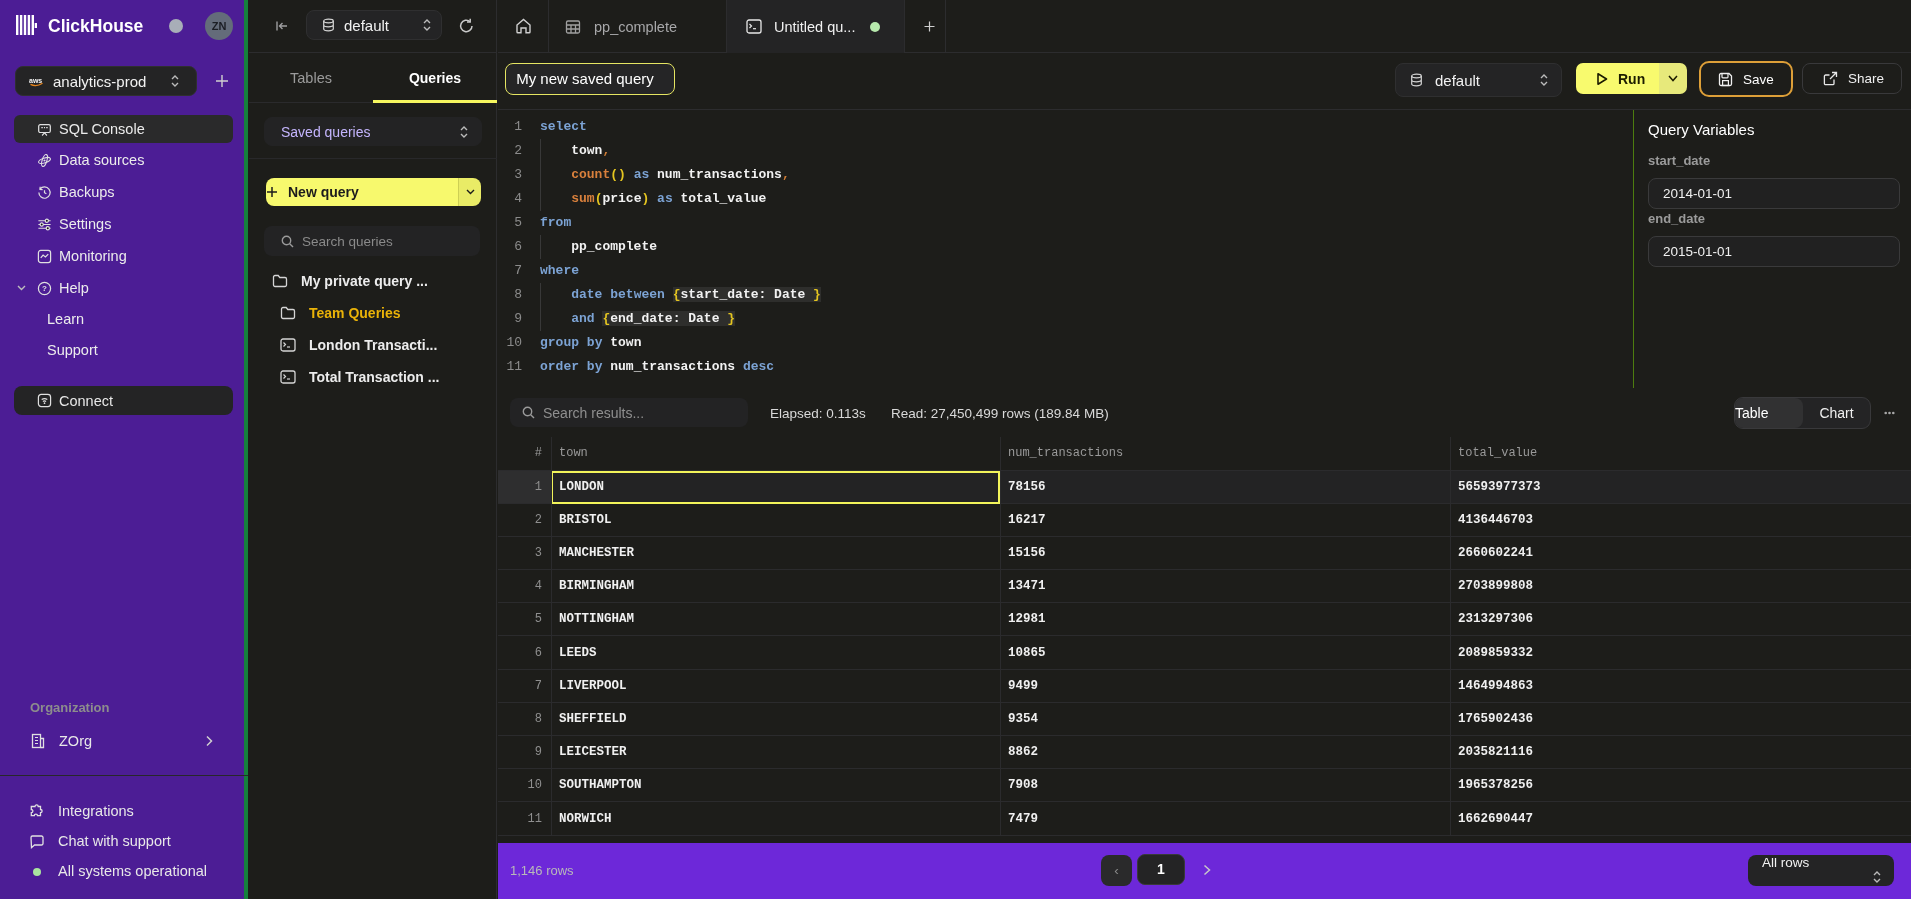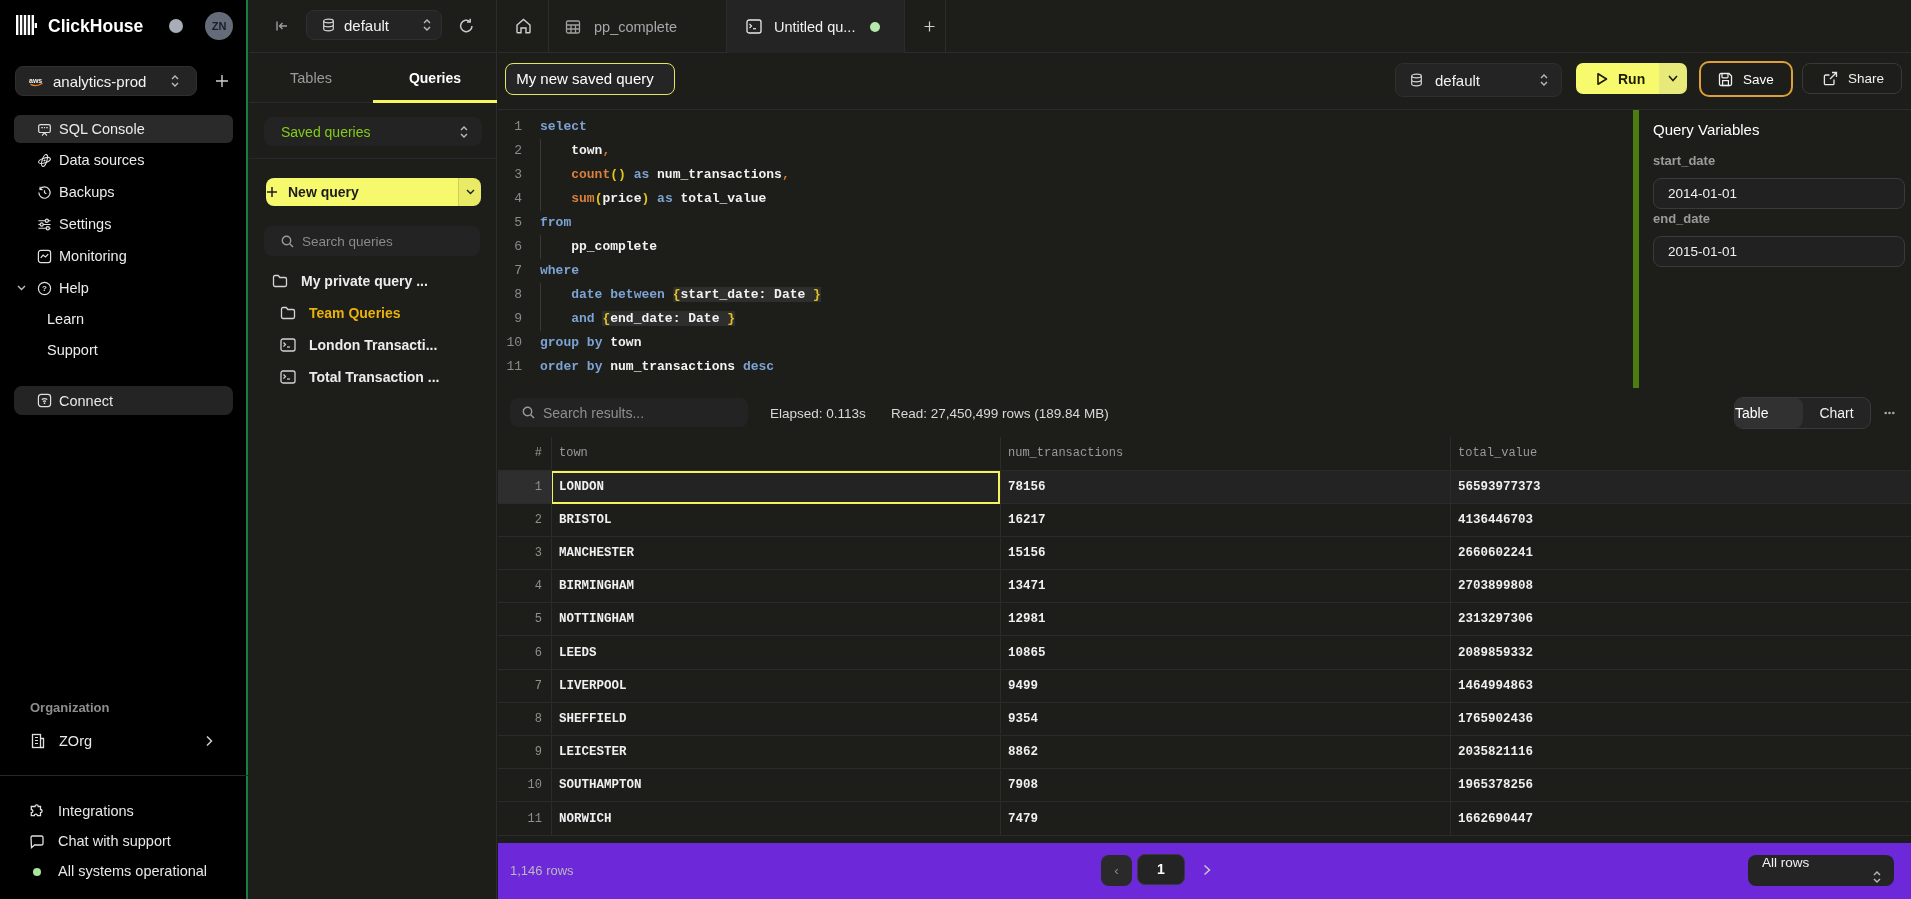--- a/index.html
+++ b/index.html
@@ -2,21 +2,21 @@
 <html><head>
 <meta charset="utf-8">
 <style>
 * { margin:0; padding:0; box-sizing:border-box; }
 html,body { width:1911px; height:899px; }
 body { background:#1d1d1a; font-family:"Liberation Sans",sans-serif; color:#e8e8e8; overflow:hidden; position:relative; font-size:13.5px; }
 .abs { position:absolute; }
 svg { display:block; }
 
 
-#sidebar { position:absolute; left:0; top:0; width:248px; height:899px; background:#000000; border-right:2px solid #15803d; }
+#sidebar { position:absolute; left:0; top:0; width:248px; height:899px; background:#4c1d95; border-right:4px solid #15803d; }
 .navitem { position:absolute; left:14px; width:219px; height:28px; display:flex; align-items:center; color:#ececec; font-size:14.5px; }
 .navitem .ic { width:15px; height:15px; margin-left:23px; margin-right:7px; flex:none; }
 .subitem { position:absolute; left:47px; color:#ececec; font-size:14.5px; }
 
 
 #qpanel { position:absolute; left:249px; top:0; width:248px; height:899px; background:#1d1d1a; border-right:1px solid #2c2c2e; }
 
 
 #main { position:absolute; left:498px; top:0; width:1413px; height:899px; background:#1d1d1a; }
 #topbar { position:absolute; left:0; top:0; width:1413px; height:53px; background:#1d1d1a; border-bottom:1px solid #2c2c2e; }
@@ -30,21 +30,21 @@
 .cline { position:absolute; height:24px; line-height:24px; font-family:"Liberation Mono",monospace; font-size:13px; font-weight:700; white-space:pre; }
 .lnum { position:absolute; width:24px; text-align:right; color:#8b8b8b; font-family:"Liberation Mono",monospace; font-size:13px; height:24px; line-height:24px; }
 .kw { color:#7ca3d4; }
 .fn { color:#d9803c; }
 .pa { color:#e4c520; }
 .cm { color:#cf7d36; }
 .br { color:#e4c520; }
 .pbg { background:#2e2e2c; }
 
 
-#vars { position:absolute; left:1135px; top:110px; width:236px; height:278px; border-left:6px solid #4d7c0f; }
+#vars { position:absolute; left:1135px; top:110px; width:236px; height:278px; border-left:1px solid #4d7c0f; }
 .vinput { position:absolute; left:14px; width:252px; height:31px; background:#212121; border:1px solid #3a3a3b; border-radius:8px; line-height:29px; padding-left:14px; color:#f0f0f0; }
 
 
 #res-toolbar { position:absolute; left:0; top:389px; width:1413px; height:48px;padding-left:24px; }
 #grid { position:absolute; left:0; top:437px; width:1413px; height:396px; font-family:"Liberation Mono",monospace; }
 .hcell { position:absolute; top:0; height:33px; line-height:33px; color:#9a9a9a; font-size:12px; }
 .row { position:absolute; left:0; width:1413px; height:33.2px; background:#1d1d1a; border-bottom:1px solid #2b2b2d; }
 .rnum { position:absolute; left:0; width:53px; padding-right:9px; text-align:right; color:#8f8f8f; font-size:12px; line-height:32px; height:32px; }
 .c1 { position:absolute; left:61px; font-size:12.5px; font-weight:700; color:#f0f0f0; line-height:32px; }
 .c2 { position:absolute; left:510px; font-size:12.5px; font-weight:700; color:#f0f0f0; line-height:32px; }
@@ -193,21 +193,21 @@
       <path d="M13 8 a5.7 5.7 0 1 1 -2 -4.4" stroke="#c9c9c9" stroke-width="1.5" fill="none"></path>
       <path d="M11.2 0.8 L11.2 4 L8 4" stroke="#c9c9c9" stroke-width="1.5" fill="none"></path>
     </svg>
 
   <div class="abs" style="left:0;top:53px;width:248px;height:50px;border-bottom:1px solid #2a2a2c;"></div>
   <div class="abs" style="left:0;top:53px;width:124px;height:50px;line-height:50px;text-align:center;color:#9b9b9b;font-size:14.5px;">Tables</div>
   <div class="abs" style="left:124px;top:53px;width:124px;height:50px;line-height:50px;text-align:center;color:#fff;font-weight:700;font-size:14px;">Queries</div>
   <div class="abs" style="left:124px;top:100px;width:124px;height:3px;background:#f6f75f;"></div>
 
   <div class="abs sel" style="left:15px;top:117px;width:218px;height:29px;background:#232324;border-color:#232324;">
-    <span style="margin-left:16px;color:#84cc16;font-size:14px;">Saved queries</span>
+    <span style="margin-left:16px;color:#c4b5fd;font-size:14px;">Saved queries</span>
     <svg class="updown" style="margin-right:12px;" width="10" height="14" viewBox="0 0 10 14">
         <path d="M2 5 L5 2 L8 5" stroke="#bbb" stroke-width="1.4" fill="none"></path>
         <path d="M2 9 L5 12 L8 9" stroke="#bbb" stroke-width="1.4" fill="none"></path>
       </svg>
   </div>
 
   <div class="abs" style="left:0;top:158px;width:248px;border-top:1px solid #28282a;"></div>
 
   <div class="abs" style="left:17px;top:178px;width:215px;height:28px;border-radius:8px;overflow:hidden;display:flex;">
     <div style="width:192px;height:28px;background:#f7f96d;display:flex;align-items:center;color:#1c1c1c;font-weight:700;font-size:14px;">

